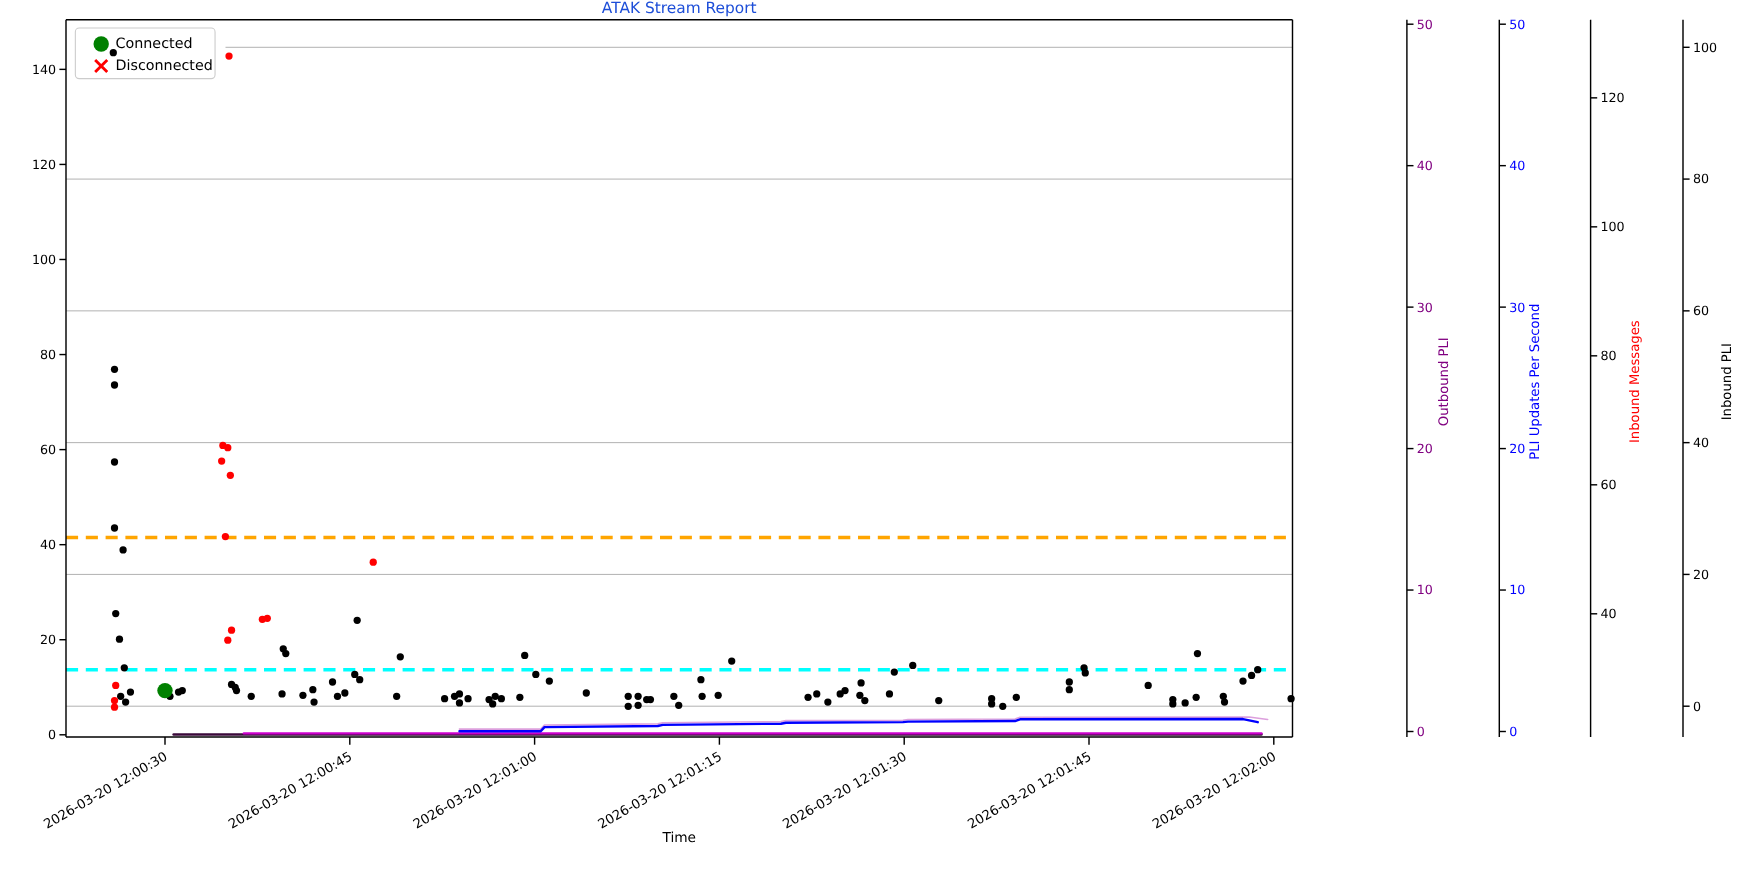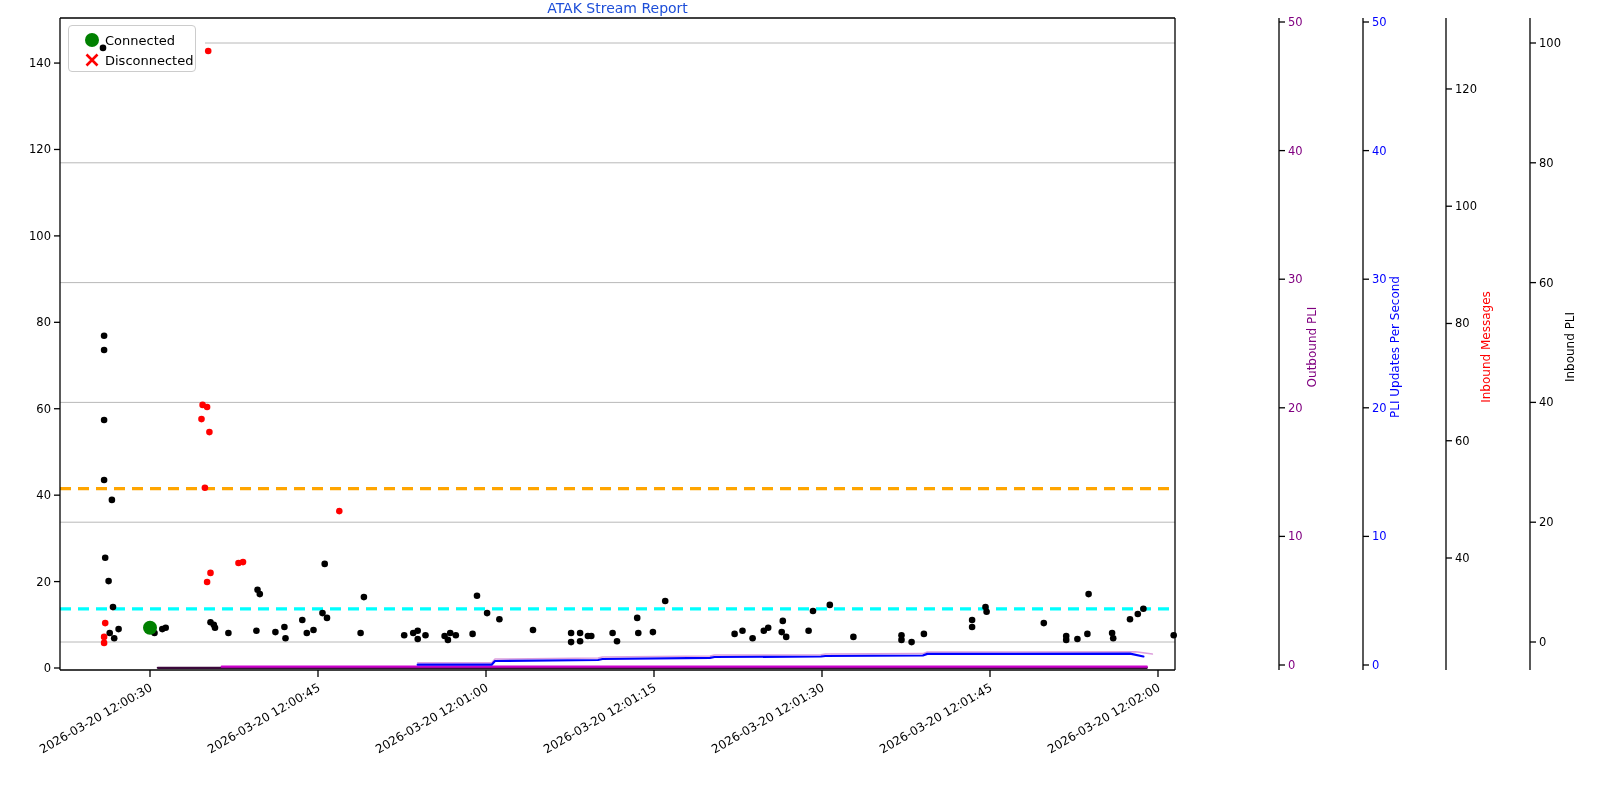--- a/index.html
+++ b/index.html
@@ -243,13 +243,14 @@
       <text x="1539" y="406.4" font-size="11.5" fill="#000000" text-anchor="start">40</text>
       <line x1="1530" y1="282.59999999999997" x2="1536" y2="282.59999999999997" stroke="#000000" stroke-width="1.3"></line>
       <text x="1539" y="286.59999999999997" font-size="11.5" fill="#000000" text-anchor="start">60</text>
       <line x1="1530" y1="162.79999999999995" x2="1536" y2="162.79999999999995" stroke="#000000" stroke-width="1.3"></line>
       <text x="1539" y="166.79999999999995" font-size="11.5" fill="#000000" text-anchor="start">80</text>
       <line x1="1530" y1="43" x2="1536" y2="43" stroke="#000000" stroke-width="1.3"></line>
       <text x="1539" y="47" font-size="11.5" fill="#000000" text-anchor="start">100</text>
       <text x="1574" y="347" font-size="12" fill="#000000" text-anchor="middle" transform="rotate(-90 1574 347)">Inbound PLI</text>
     </svg>
 
+  <div class="x-axis-title">Time</div>
 </div>
 
 </body></html>

